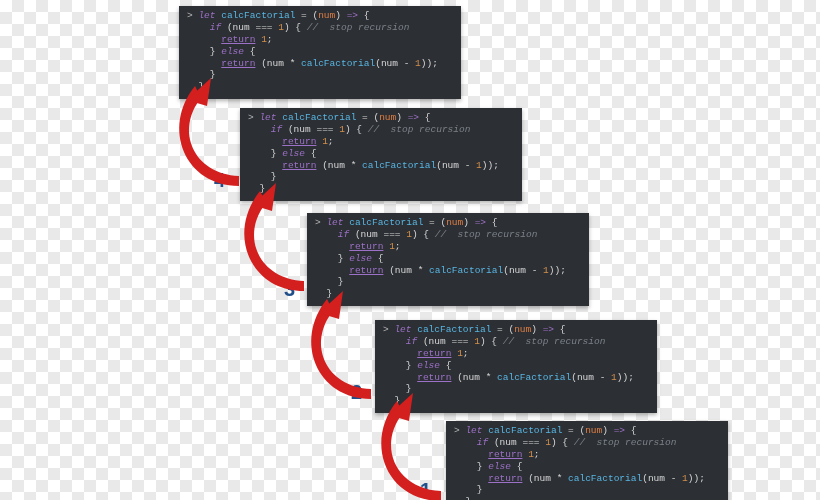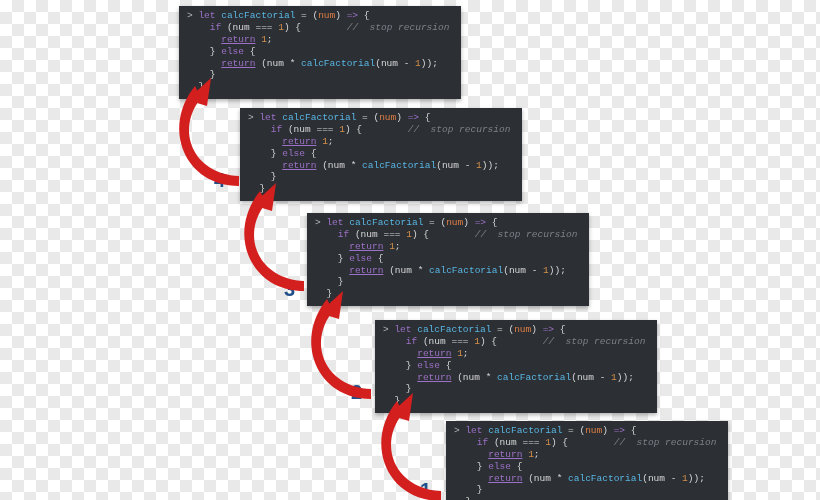--- a/index.html
+++ b/index.html
@@ -28,27 +28,27 @@
     box-shadow: 0 2px 4px rgba(0,0,0,0.3);
   }
   .num {
     position: absolute;
     font-family: Arial, sans-serif;
     font-weight: bold;
     font-size: 20px;
     color: #204f8a;
   }
   .c-prompt { color: #b6b6b6; }
-  .c-kw     { color: #9d71c7; }
+  .c-kw     { color: #9d71c7; font-style: italic; }
   .c-fn     { color: #58b6e3; }
   .c-punc   { color: #d7d7d7; }
   .c-param  { color: #e07f45; }
   .c-op     { color: #d7d7d7; }
   .c-num    { color: #d28f4a; }
-  .c-cmt    { color: #7b8188; font-style: italic; margin-left: 40px; }
+  .c-cmt    { color: #7b8188; font-style: italic; }
   .c-ret    { color: #9d71c7; text-decoration: underline; }
   svg.arrow { position: absolute; overflow: visible; }
 </style>
 </head>
 <body>
 
 <div class="block" style="left: 179px; top: 6px; width: 282px;"><span class="c-prompt">&gt; </span><span class="c-kw">let</span> <span class="c-fn">calcFactorial</span><span class="c-punc"> = (</span><span class="c-param">num</span><span class="c-punc">) </span><span class="c-kw">=&gt;</span><span class="c-punc"> {</span>
     <span class="c-kw">if</span> (num <span class="c-op">===</span> <span class="c-num">1</span>) { <span class="c-cmt">//  stop recursion</span>
       <span class="c-ret">return</span> <span class="c-num">1</span>;
     } <span class="c-kw">else</span> {

